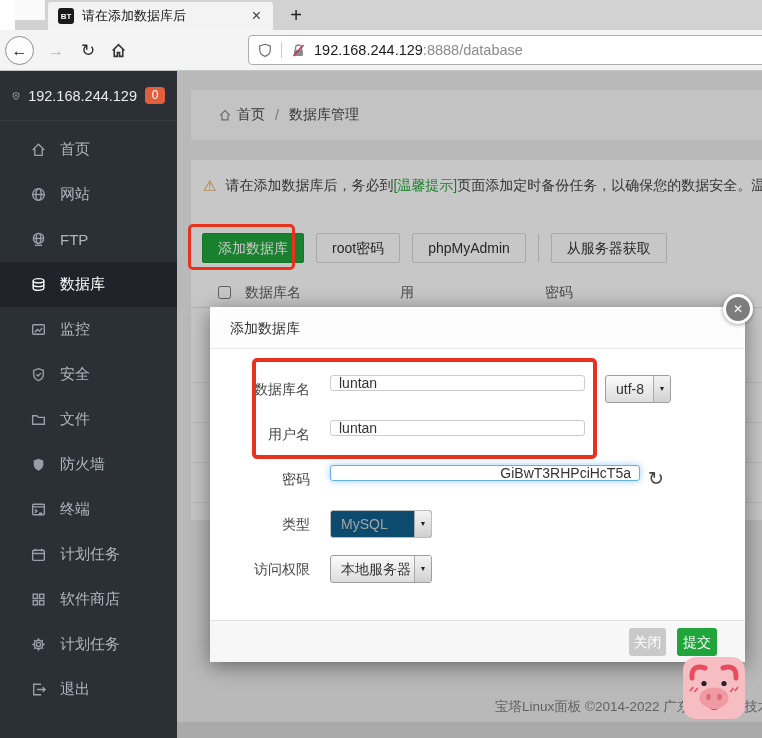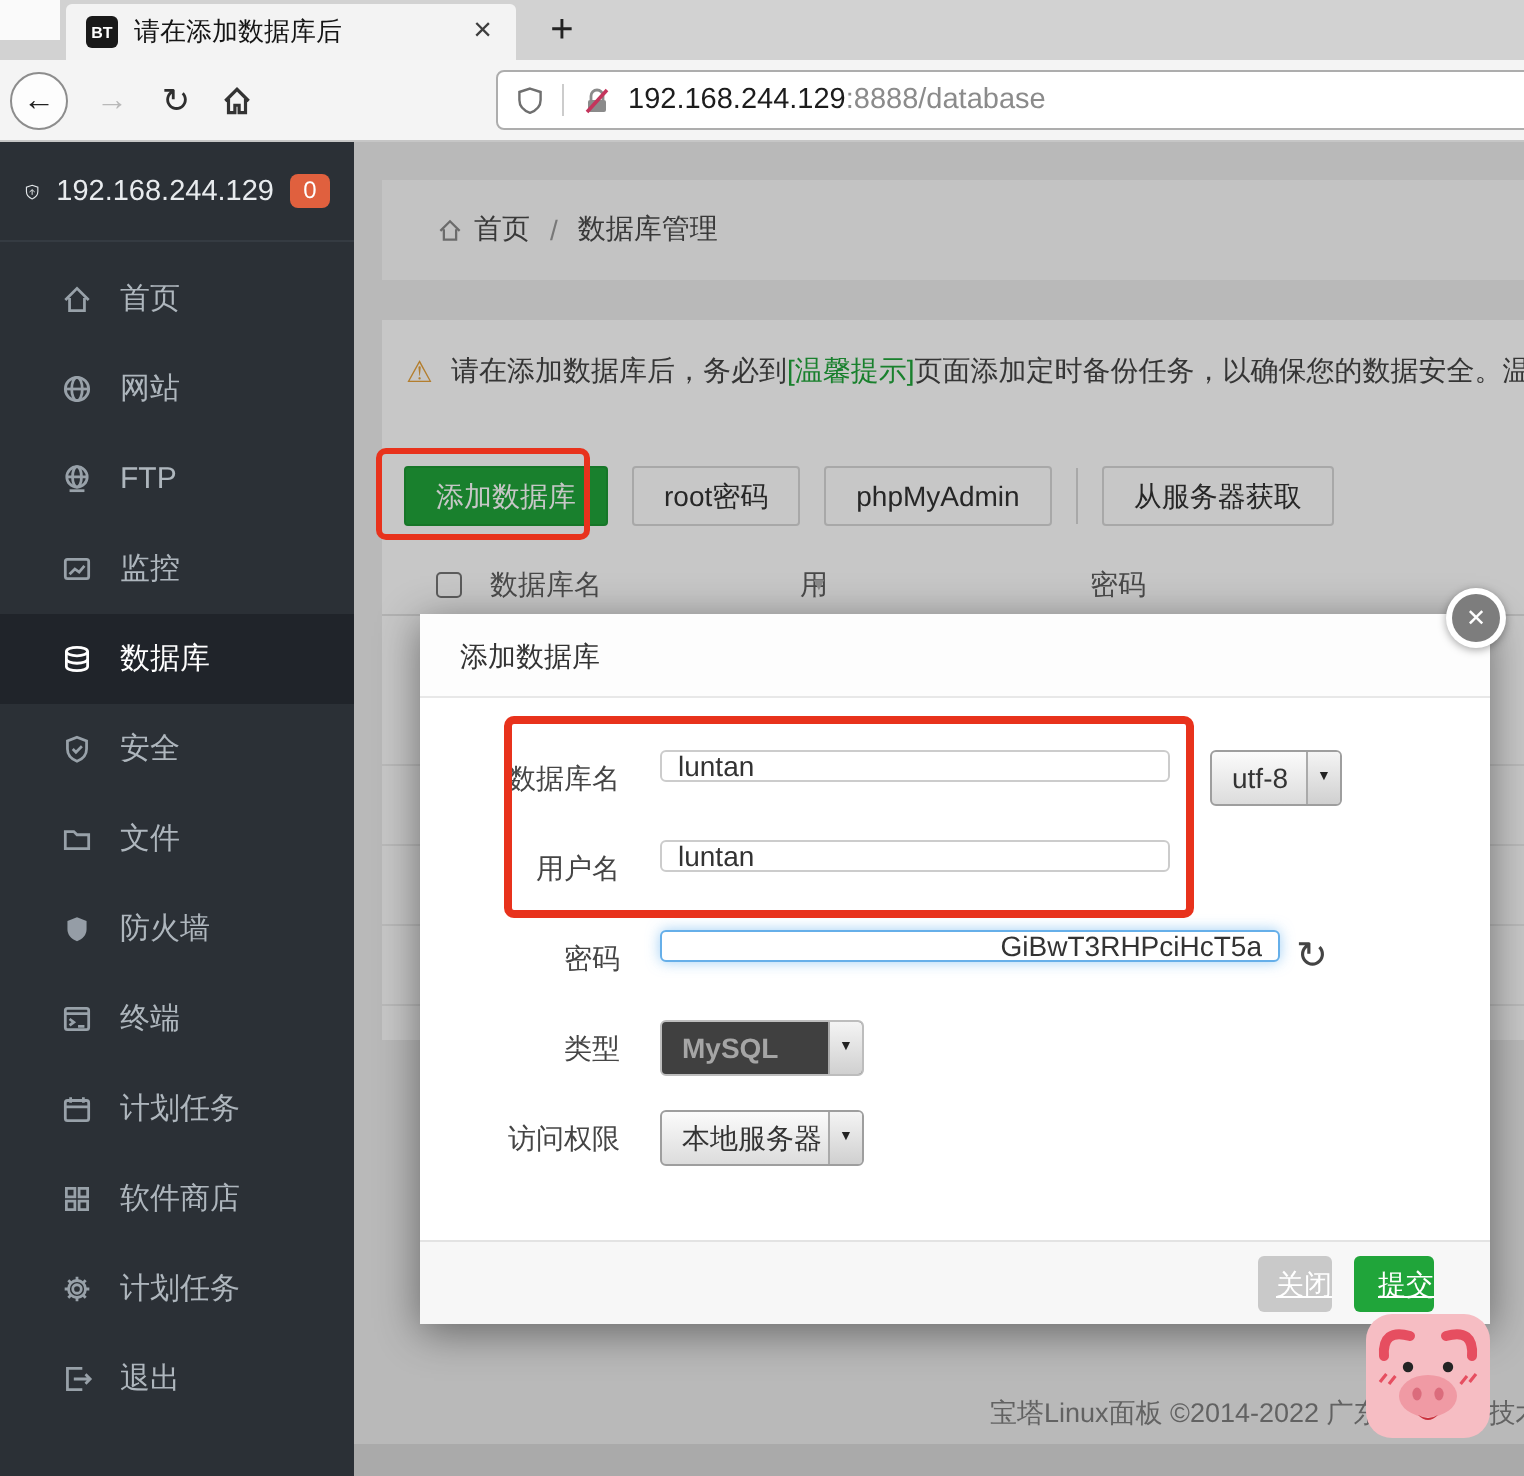--- a/index.html
+++ b/index.html
@@ -1,20 +1,20 @@
 <!DOCTYPE html>
 <html><head>
 <meta charset="utf-8">
 <style>
   * { margin:0; padding:0; box-sizing:border-box; }
   body { background:#888; font-family:"Liberation Sans","DejaVu Sans",sans-serif; }
   .page { position:relative; width:762px; height:738px; background:#fff; overflow:hidden; }
 
   
-  .tabbar { position:absolute; top:0; left:0; right:0; height:30px; background:#d2d2d2; }
+  .tabbar { position:absolute; top:0; left:15px; right:0; height:30px; background:#d2d2d2; }
   .corner { position:absolute; left:0; top:0; width:30px; height:20px; background:#fafafa; }
   .tab { position:absolute; left:33px; top:2px; width:225px; height:28px; background:#f3f3f3;
          border-radius:3px 3px 0 0; display:flex; align-items:center; padding:0 10px; }
   .favicon { width:16px; height:16px; background:#191919; border-radius:3px; color:#fff;
              font-size:8px; font-weight:bold; display:flex; align-items:center; justify-content:center; flex-shrink:0;}
   .tab-title { font-size:13px; color:#151515; margin-left:8px; flex:1; white-space:nowrap; overflow:hidden;}
   .tab-close { color:#3e3e3e; font-size:16px; line-height:16px; padding:0 2px; }
   .newtab { position:absolute; left:266px; top:0; width:30px; height:30px; color:#222;
             font-size:20px; display:flex; align-items:center; justify-content:center; }
   .toolbar { position:absolute; top:30px; left:0; right:0; height:41px; background:#f4f4f4;
@@ -89,26 +89,26 @@
   .m-label { position:absolute; left:0; top:0; width:100px; text-align:right; line-height:28px; color:#454545; }
   .m-input { position:absolute; left:120px; top:0; width:255px; height:16px; border:1px solid #ccc;
              border-radius:3px; padding:0 8px; font-size:14px; color:#333; font-family:inherit; background:#fff;}
   .m-input.focus { border-color:#66afe9; box-shadow:0 0 7px rgba(82,168,236,.55); outline:none;text-align:right; }
   .sel { position:absolute; top:0; height:28px; border:1px solid #9e9e9e; border-radius:3px;
          background:linear-gradient(#fbfbfb,#dcdcdc); line-height:26px; padding-left:10px;
          color:#333; cursor:pointer; }
   .sel .arr { position:absolute; top:0; right:0; width:17px; height:26px; border-left:1px solid #aaa;
               background:linear-gradient(#f4f4f4,#d0d0d0); display:flex; align-items:center;
               justify-content:center; font-size:7px; color:#222; border-radius:0 2px 2px 0; }
-  .sel.disabled { color:#a5a5a5; background:#404040; border-color:#bdbdbd;font-weight:bold; }
+  .sel.disabled { color:#a5a5a5; background:#0c4a6e; border-color:#bdbdbd; }
   .refresh { position:absolute; left:438px; top:2px; font-size:19px; color:#444; cursor:pointer; }
   .m-footer { position:absolute; left:0; right:0; bottom:0; height:42px; background:#f7f7f7;
               border-top:1px solid #e3e3e3; }
   .m-btn { position:absolute; top:7px; height:28px; line-height:28px; border-radius:3px;
-           color:#fff; text-align:right; cursor:pointer;text-decoration:underline; }
+           color:#fff; text-align:center; cursor:pointer; }
   .m-btn-close { right:79px; width:37px; background:#c9c9c9; }
   .m-btn-submit { right:28px; width:40px; background:#20a53a; }
 
   .pig { position:absolute; left:506px; top:586px; width:62px; height:62px; z-index:12; cursor:pointer; }
 
   
   .anno { position:absolute; border:3px solid #e8321c; border-radius:5px; z-index:60; pointer-events:none; }
   .anno1 { left:188px; top:224px; width:107px; height:46px; }
   .anno2 { left:252px; top:358px; width:345px; height:101px; border-width:4px; }
 </style>
@@ -178,34 +178,34 @@
         </div>
         <div class="side-item">
           <svg width="17" height="17" viewBox="0 0 16 16">
               <circle class="si" cx="8" cy="7" r="4.8"></circle>
               <ellipse class="si" cx="8" cy="7" rx="2.1" ry="4.8"></ellipse>
               <line class="si" x1="3.2" y1="7" x2="12.8" y2="7"></line>
               <path class="si" d="M4.5 13.5 H11.5"></path>
             </svg>
           <span>FTP</span>
         </div>
-        <div class="side-item">
-          <svg width="17" height="17" viewBox="0 0 16 16">
-              <rect class="si" x="2.5" y="3.5" width="11" height="9" rx="1"></rect>
-              <path class="si" d="M4.5 10.5 L7 8 L9 9.5 L11.5 6.5"></path>
-            </svg>
-          <span>监控</span>
-        </div>
         <div class="side-item active">
           <svg width="17" height="17" viewBox="0 0 16 16">
               <ellipse class="si" cx="8" cy="4.5" rx="5" ry="2"></ellipse>
               <path class="si" d="M3 4.5 V11.5 A5 2 0 0 0 13 11.5 V4.5"></path>
               <path class="si" d="M3 8 A5 2 0 0 0 13 8"></path>
             </svg>
           <span>数据库</span>
+        </div>
+        <div class="side-item">
+          <svg width="17" height="17" viewBox="0 0 16 16">
+              <rect class="si" x="2.5" y="3.5" width="11" height="9" rx="1"></rect>
+              <path class="si" d="M4.5 10.5 L7 8 L9 9.5 L11.5 6.5"></path>
+            </svg>
+          <span>监控</span>
         </div>
         <div class="side-item">
           <svg width="17" height="17" viewBox="0 0 16 16">
               <path class="si" d="M8 2.5 L12.5 4.2 V8 C12.5 10.8 10.7 12.7 8 13.8 C5.3 12.7 3.5 10.8 3.5 8 V4.2 Z"></path>
               <path class="si" d="M6 8 L7.5 9.5 L10.3 6.7"></path>
             </svg>
           <span>安全</span>
         </div>
         <div class="side-item">
           <svg width="17" height="17" viewBox="0 0 16 16">

